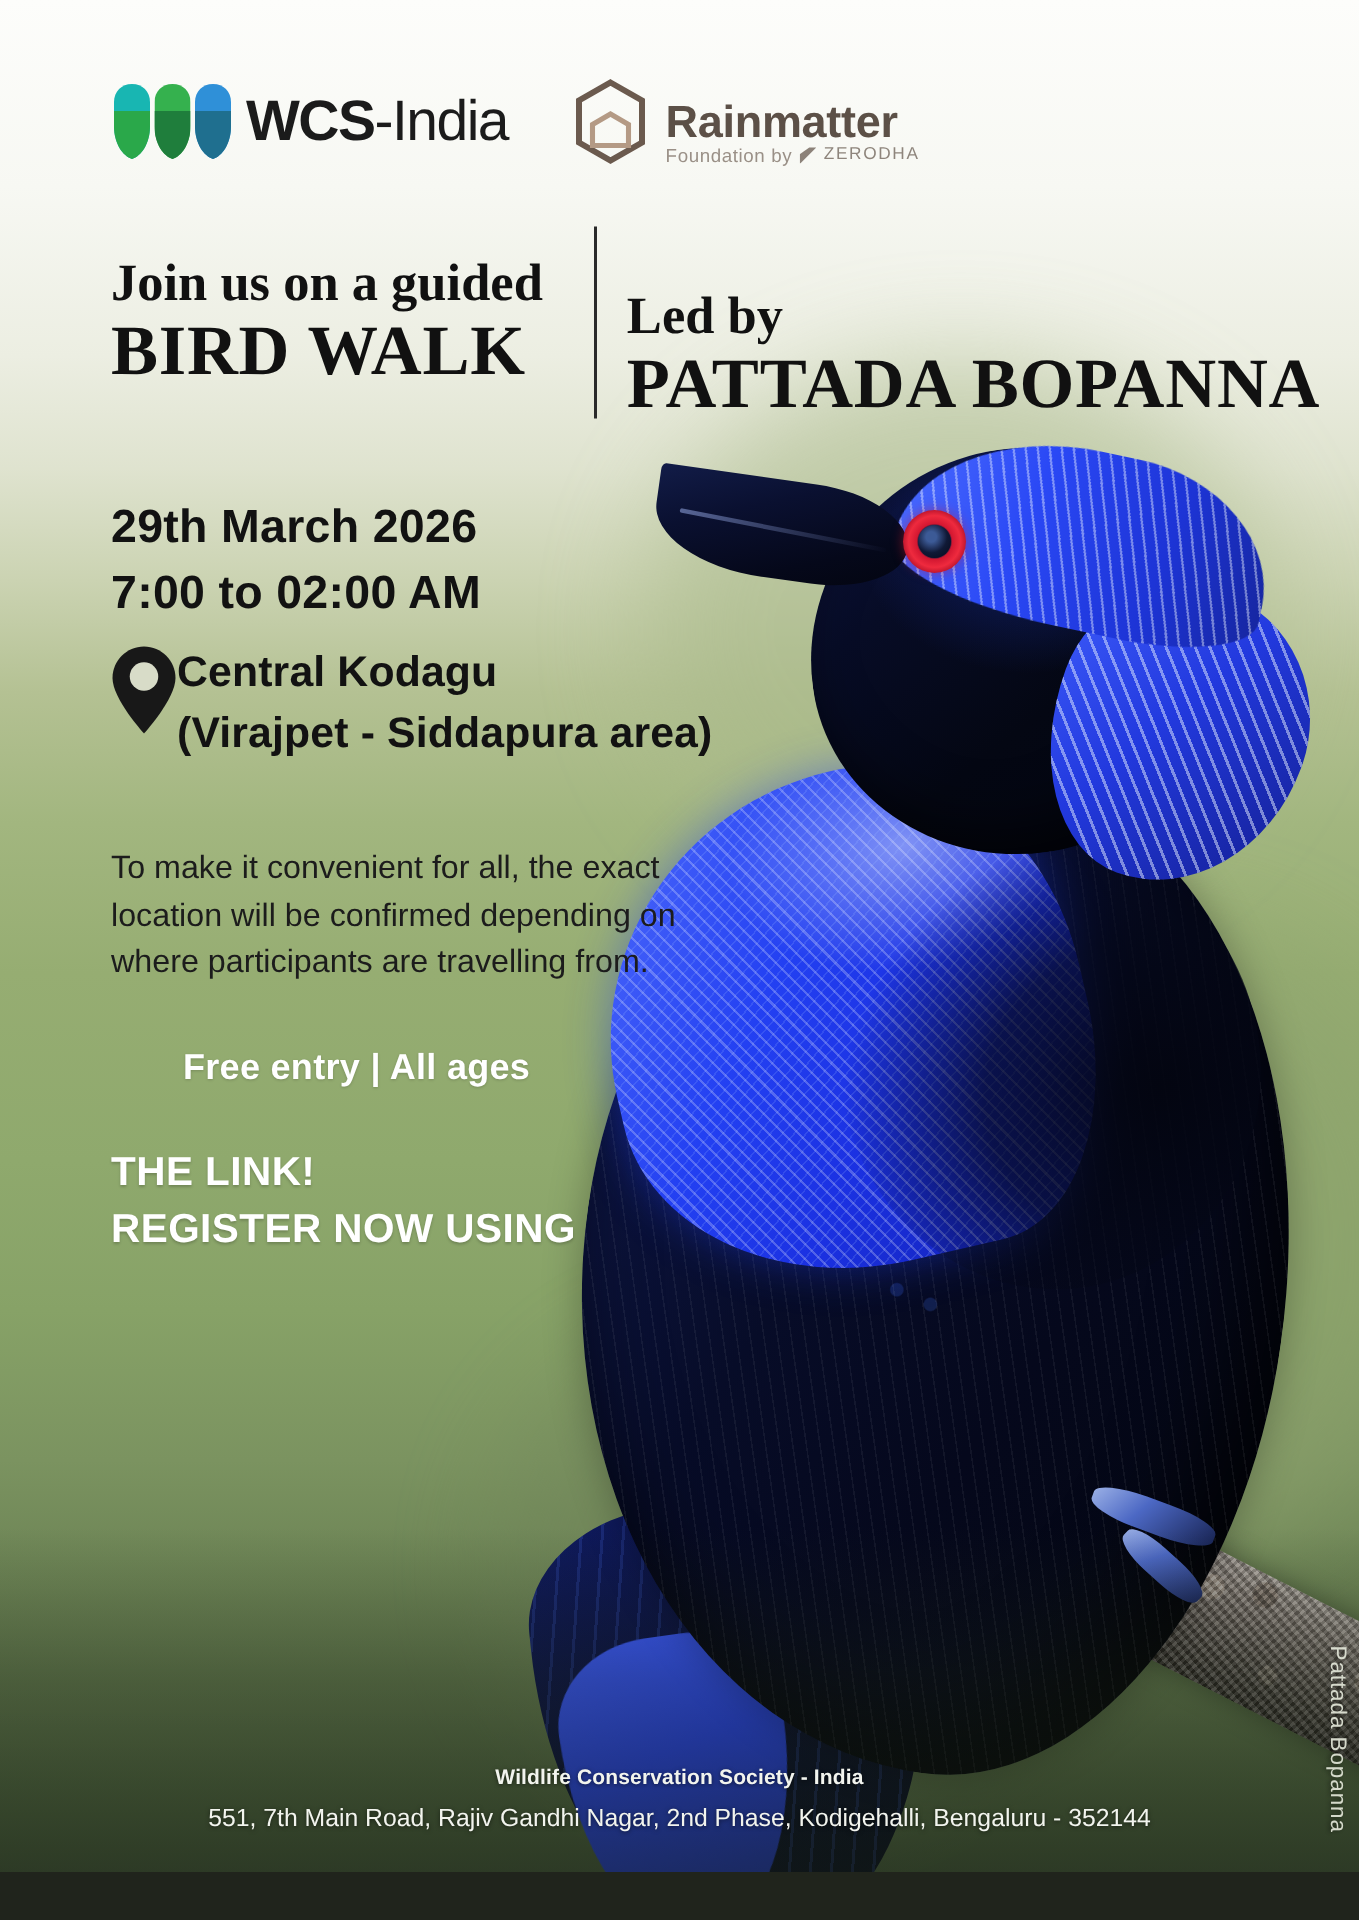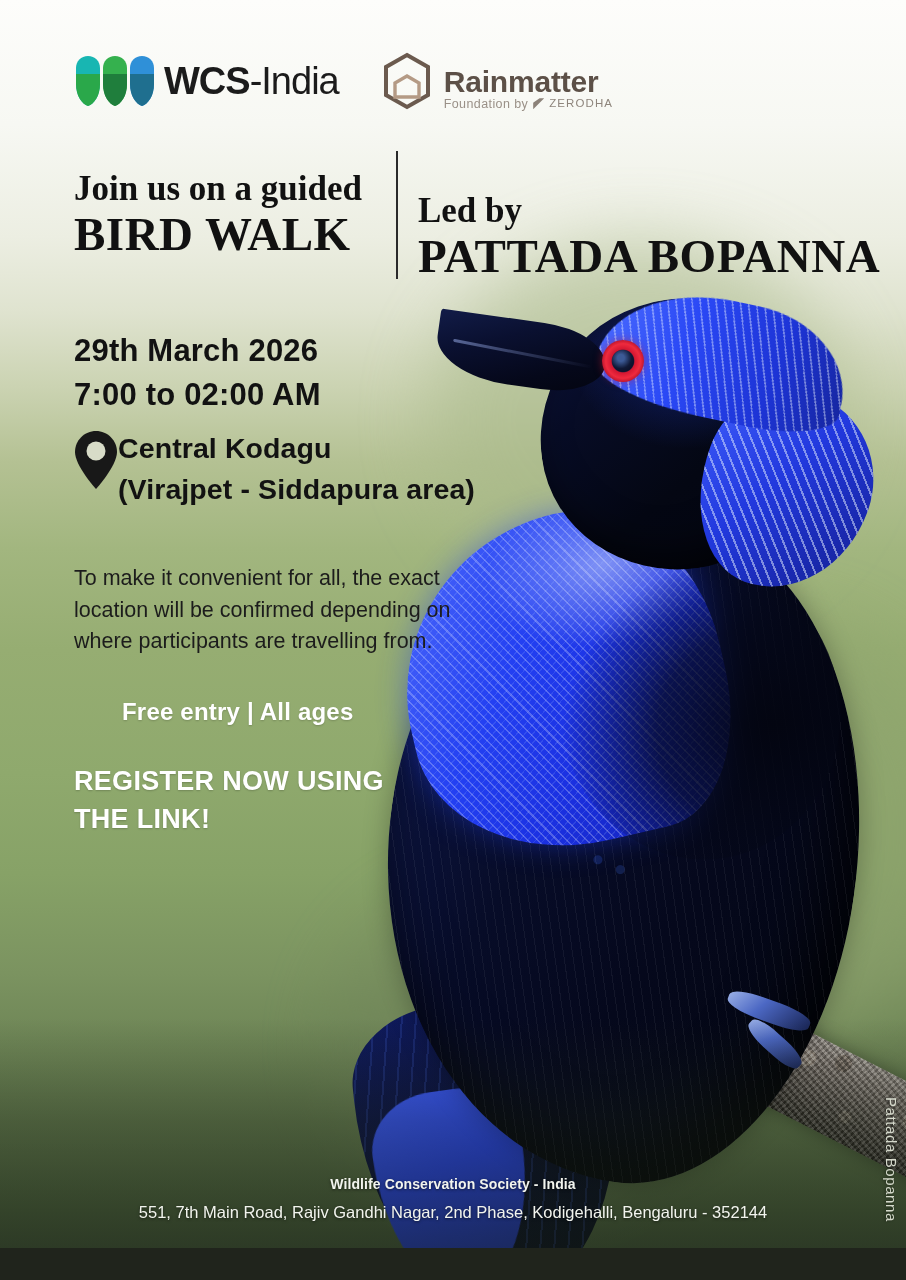--- a/index.html
+++ b/index.html
@@ -472,22 +472,22 @@
         <div>Central Kodagu</div>
         <div>(Virajpet - Siddapura area)</div>
       </div>
     </div>
 
     <div class="note">To make it convenient for all, the exact location will be confirmed depending on where participants are travelling from.</div>
 
     <div class="freeentry">Free entry  |  All ages</div>
 
     <div class="register">
+      <div>THE LINK!</div>
       <div>REGISTER NOW USING</div>
-      <div>THE LINK!</div>
     </div>
 
     <div class="footer">
       <div class="footer-org">Wildlife Conservation Society - India</div>
       <div class="footer-addr">551, 7th Main Road, Rajiv Gandhi Nagar, 2nd Phase, Kodigehalli, Bengaluru - 352144</div>
     </div>
 
     <div class="credit">Pattada Bopanna</div>
 
   </div>

